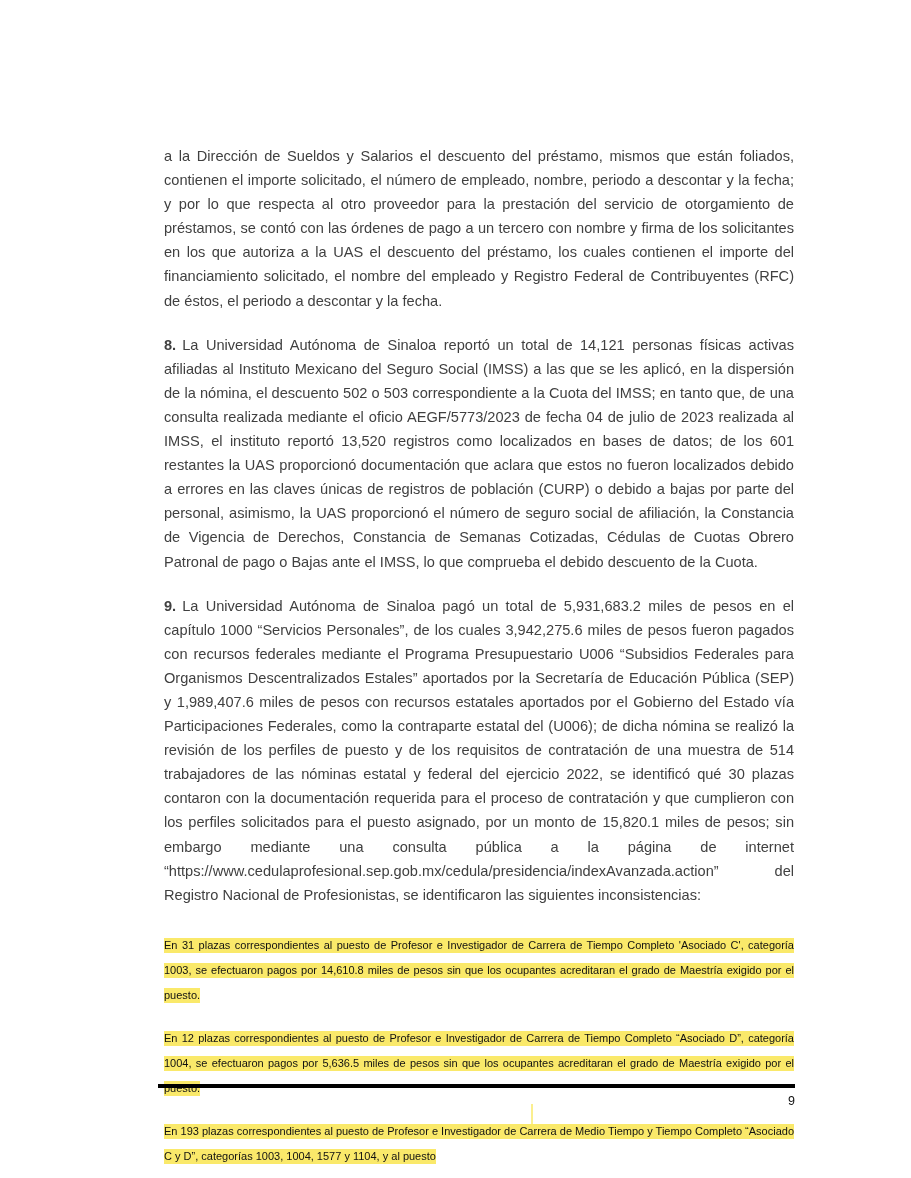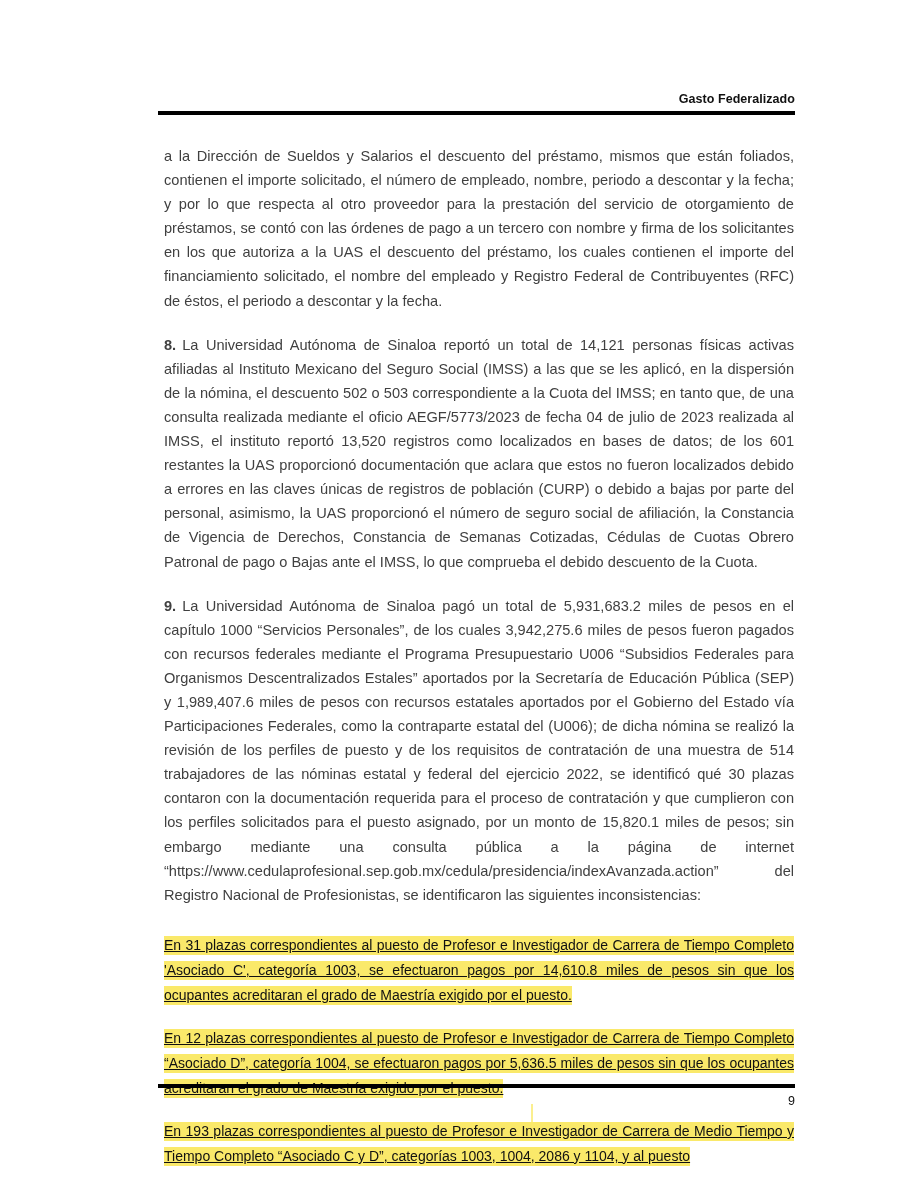--- a/index.html
+++ b/index.html
@@ -58,26 +58,25 @@
   .num {
     font-weight: 700;
   }
   .num-gap {
     display: inline-block;
     width: 6px;
   }
   
   p.hl {
     margin: 0 0 18px 0;
-    font-size: 14px;
+    font-size: 11px;
     line-height: 25px;
     text-align: justify;
     text-justify: inter-word;
     color: #111111;
-    text-decoration: underline;
   }
   p.hl .mark {
     background: #fae96a;
     box-decoration-break: clone;
     -webkit-box-decoration-break: clone;
     padding: 1px 0 2px 0;
   }
   .hl-group {
     margin-top: 26px;
   }
@@ -108,24 +107,20 @@
     height: 22px;
     background: #fae96a;
     opacity: 0.75;
   }
 </style>
 </head>
 <body>
 
 <div class="page">
 
-  <div class="header">
-    <div class="header-title">Gasto Federalizado</div>
-    <div class="header-rule"></div>
-  </div>
 
   <div class="content">
 
     <p class="para">
       <span>a la Dirección de Sueldos y Salarios el descuento del préstamo, mismos que están foliados, contienen el importe solicitado, el número de empleado, nombre, periodo a descontar y la fecha; y por lo que respecta al otro proveedor para la prestación del servicio de otorgamiento de préstamos, se contó con las órdenes de pago a un tercero con nombre y firma de los solicitantes en los que autoriza a la UAS el descuento del préstamo, los cuales contienen el importe del financiamiento solicitado, el nombre del empleado y Registro Federal de Contribuyentes (RFC) de éstos, el periodo a descontar y la fecha.</span>
     </p>
 
     <p class="para">
       <span class="num">8.</span><span class="num-gap"></span><span>La Universidad Autónoma de Sinaloa reportó un total de 14,121 personas físicas activas afiliadas al Instituto Mexicano del Seguro Social (IMSS) a las que se les aplicó, en la dispersión de la nómina, el descuento 502 o 503 correspondiente a la Cuota del IMSS; en tanto que, de una consulta realizada mediante el oficio AEGF/5773/2023 de fecha 04 de julio de 2023 realizada al IMSS, el instituto reportó 13,520 registros como localizados en bases de datos; de los 601 restantes la UAS proporcionó documentación que aclara que estos no fueron localizados debido a errores en las claves únicas de registros de población (CURP) o debido a bajas por parte del personal, asimismo, la UAS proporcionó el número de seguro social de afiliación, la Constancia de Vigencia de Derechos, Constancia de Semanas Cotizadas, Cédulas de Cuotas Obrero Patronal de pago o Bajas ante el IMSS, lo que comprueba el debido descuento de la Cuota.</span>
     </p>
@@ -135,21 +130,21 @@
     </p>
 
     <div class="hl-group">
       <p class="hl">
         <span class="mark">En 31 plazas correspondientes al puesto de Profesor e Investigador de Carrera de Tiempo Completo 'Asociado C', categoría 1003, se efectuaron pagos por 14,610.8 miles de pesos sin que los ocupantes acreditaran el grado de Maestría exigido por el puesto.</span>
       </p>
       <p class="hl">
         <span class="mark">En 12 plazas correspondientes al puesto de Profesor e Investigador de Carrera de Tiempo Completo “Asociado D”, categoría 1004, se efectuaron pagos por 5,636.5 miles de pesos sin que los ocupantes acreditaran el grado de Maestría exigido por el puesto.</span>
       </p>
       <p class="hl">
-        <span class="mark">En 193 plazas correspondientes al puesto de Profesor e Investigador de Carrera de Medio Tiempo y Tiempo Completo “Asociado C y D”, categorías 1003, 1004, 2086 y 1104, y al puesto</span>
+        <span class="mark">En 193 plazas correspondientes al puesto de Profesor e Investigador de Carrera de Medio Tiempo y Tiempo Completo “Asociado C y D”, categorías 1003, 1004, 1577 y 1104, y al puesto</span>
       </p>
     </div>
 
   </div>
 
   <div class="footer">
     <div class="footer-rule"></div>
     <div class="footer-page">9</div>
   </div>
   <div class="footer-artifact"></div>

